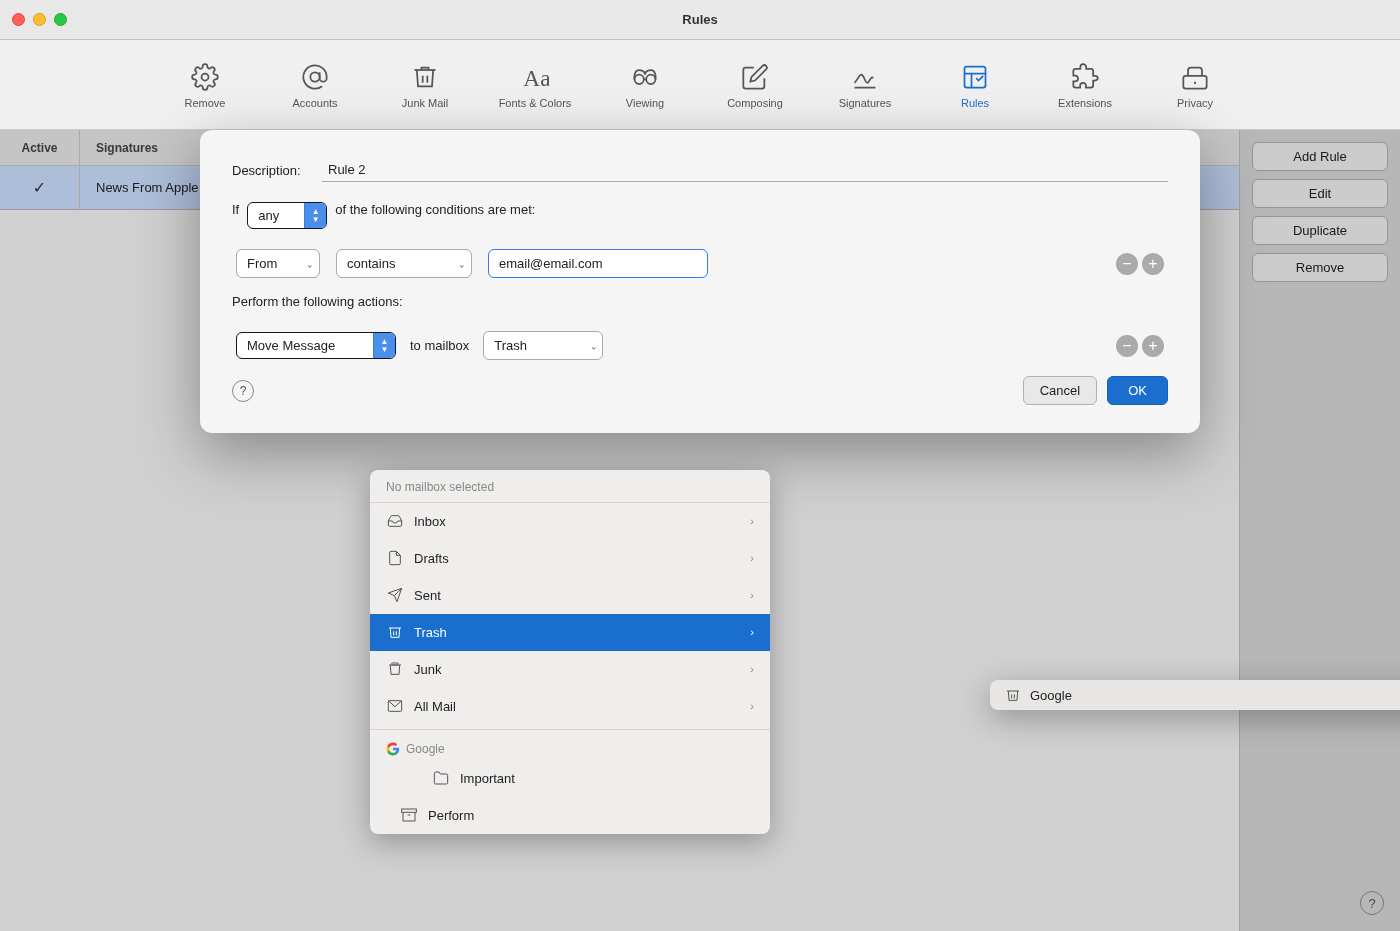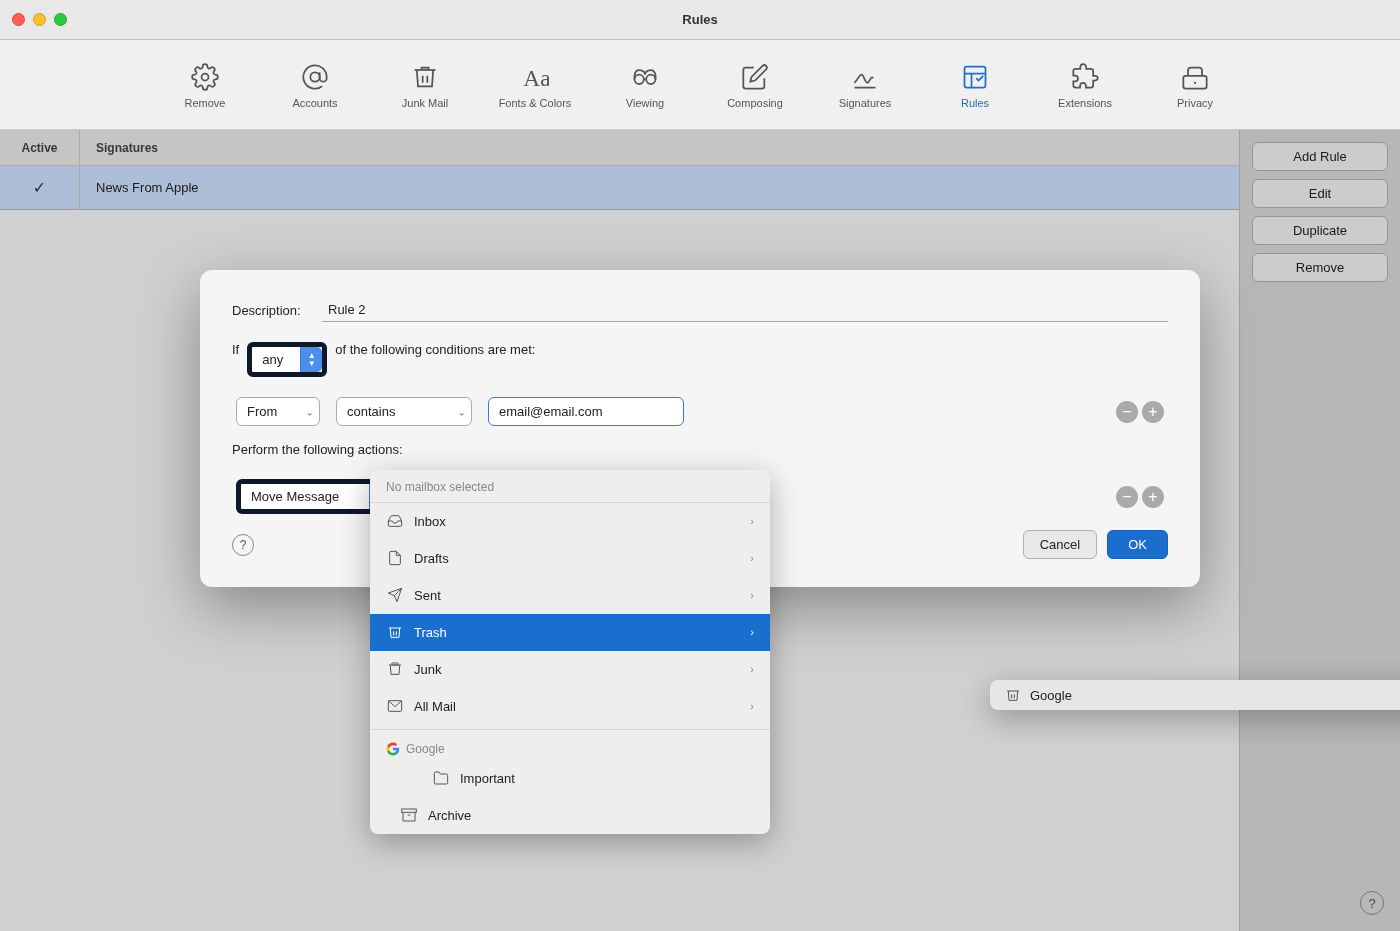--- a/index.html
+++ b/index.html
@@ -181,21 +181,20 @@
 
     
     .modal-overlay {
       position: absolute;
       top: 0; left: 0; right: 0; bottom: 0;
       background: rgba(0,0,0,0.15);
       display: flex;
       align-items: flex-start;
       justify-content: center;
       z-index: 100;
-      padding-top: 140px;
     }
 
     
     .modal {
       background: #f5f5f5;
       border-radius: 12px;
       box-shadow: 0 20px 60px rgba(0,0,0,0.35);
       width: 1000px;
       padding: 28px 32px 28px 32px;
       position: relative;
@@ -280,21 +279,21 @@
       pointer-events: none;
     }
     .cond-input {
       border: 1.5px solid #3478f6;
       border-radius: 6px;
       padding: 6px 10px;
       font-size: 13px;
       color: #222;
       background: #fff;
       outline: none;
-      width: 196px;
+      width: 220px;
     }
     .add-remove-btns {
       display: flex;
       gap: 4px;
       margin-left: auto;
     }
     .circle-btn {
       width: 22px;
       height: 22px;
       border-radius: 50%;
@@ -446,21 +445,21 @@
       cursor: pointer;
       font-weight: 500;
     }
 
     
     .select-with-stepper {
       position: relative;
       display: inline-flex;
       align-items: center;
       background: #fff;
-      border: 5px solid #0f172a;
+      border: 1px solid #0f172a;
       border-radius: 6px;
       padding: 5px 24px 5px 10px;
       font-size: 13px;
       color: #222;
       cursor: pointer;
       min-width: 80px;
     }
     .select-with-stepper .arrows {
       position: absolute;
       right: 0;
@@ -795,21 +794,21 @@
       </div>
 
       <div class="dropdown-item" style="padding-left:30px;">
         <div class="dropdown-item-icon">
           <svg viewBox="0 0 24 24">
               <polyline points="21 8 21 21 3 21 3 8"></polyline>
               <rect x="1" y="3" width="22" height="5"></rect>
               <line x1="10" y1="12" x2="14" y2="12"></line>
             </svg>
         </div>
-        <span class="dropdown-item-label">Archive</span>
+        <span class="dropdown-item-label">Perform</span>
       </div>
     </div>
 
     <div class="google-popup" style="position:absolute; left:990px; top:550px;">
       <div class="dropdown-item-icon">
         <svg viewBox="0 0 24 24" width="16" height="16" style="stroke:#555;fill:none;stroke-width:1.5">
             <polyline points="3 6 5 6 21 6"></polyline>
             <path d="M19 6l-1 14H6L5 6"></path>
             <path d="M10 11v6M14 11v6"></path>
           </svg>

